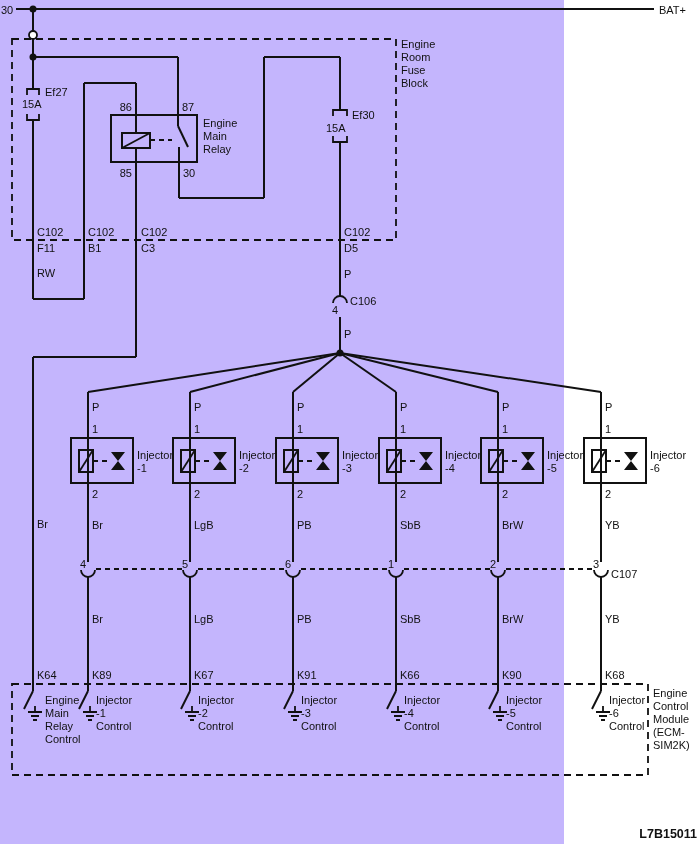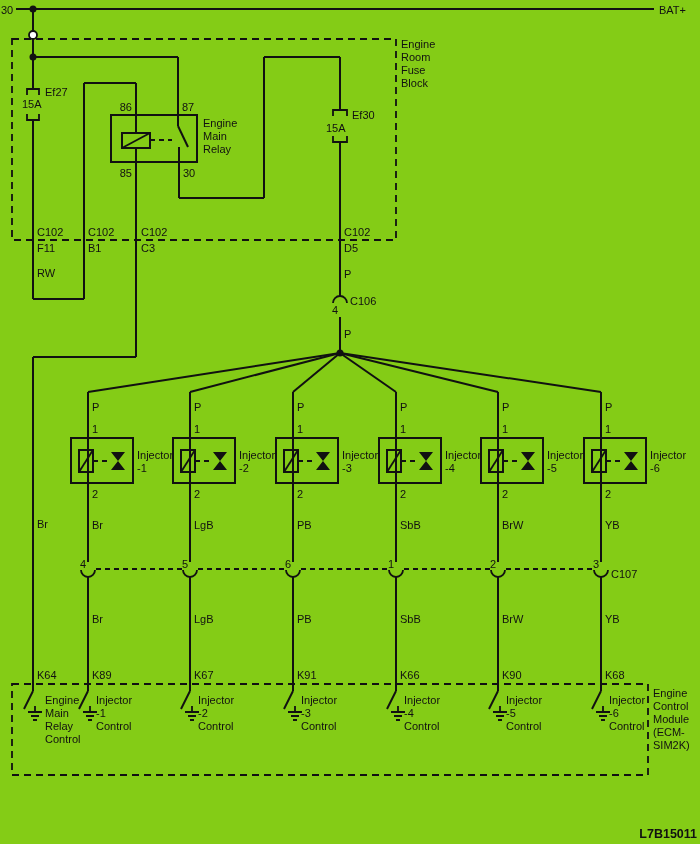--- a/index.html
+++ b/index.html
@@ -1,16 +1,16 @@
 <!DOCTYPE html>
 <html><head>
 <meta charset="utf-8">
 <style>
   html,body{margin:0;padding:0;background:#ffffff;}
-  .page{position:relative;width:700px;height:844px;background:#84cc16;
+  .page{position:relative;width:564px;height:844px;background:#c4b5fd;
         font-family:"Liberation Sans", sans-serif;}
   svg{display:block;}
   text{font-family:"Liberation Sans", sans-serif;font-size:11px;fill:#111;}
   .wire{stroke:#111;stroke-width:2;fill:none;}
   .thin{stroke:#111;stroke-width:1.8;fill:none;}
   .dashbox{stroke:#111;stroke-width:1.8;fill:none;stroke-dasharray:7 5;}
   .dashwire{stroke:#111;stroke-width:1.8;fill:none;stroke-dasharray:5 4;}
   .dot{fill:#111;}
   .opencirc{fill:#fff;stroke:#111;stroke-width:1.8;}
   .boxline{stroke:#111;stroke-width:2;fill:none;}

